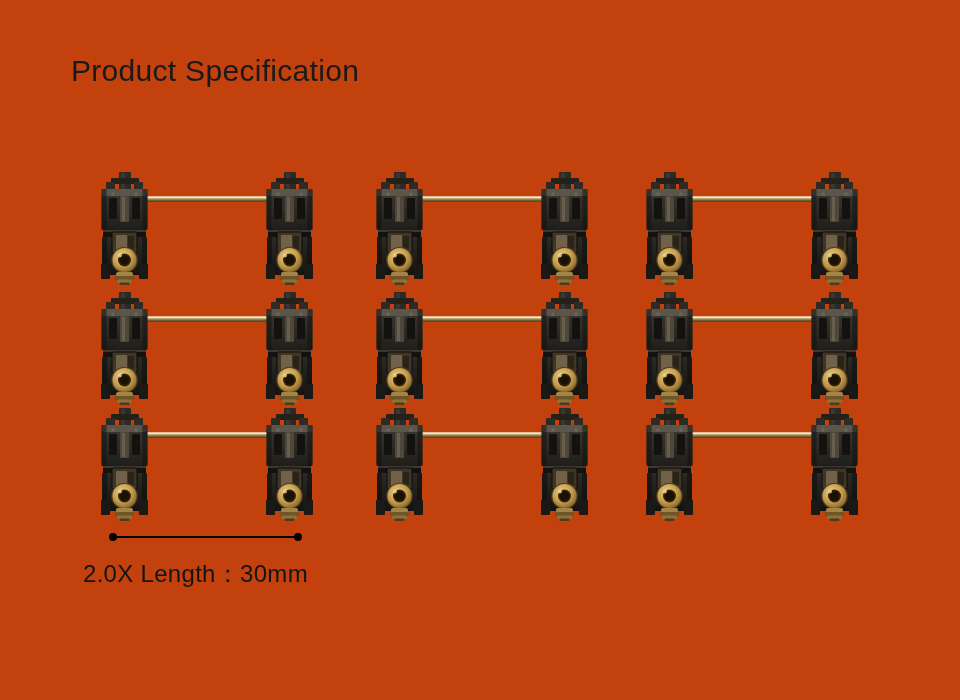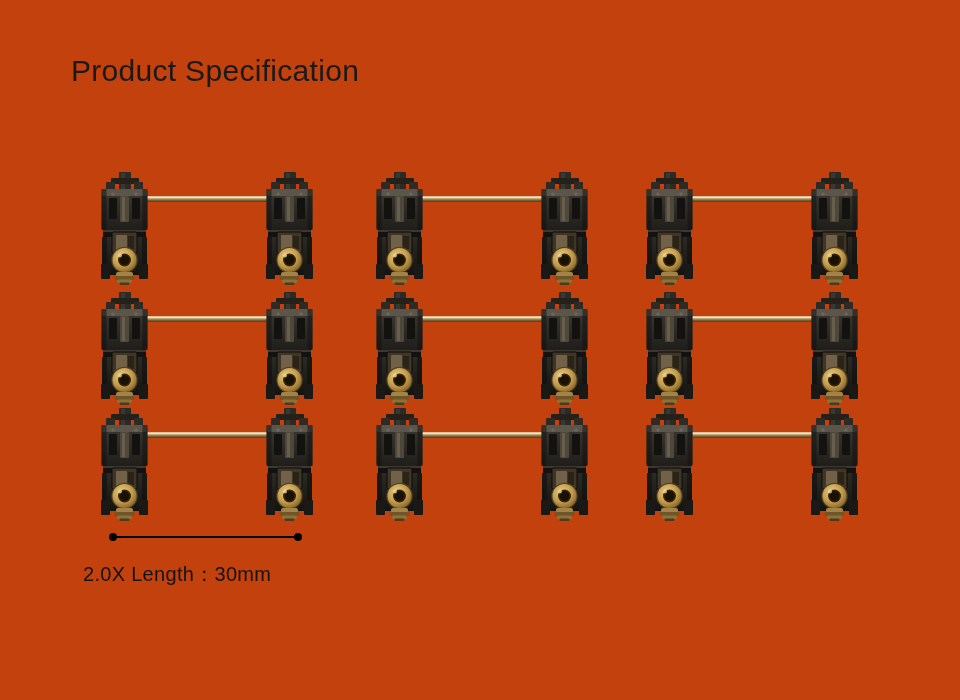--- a/index.html
+++ b/index.html
@@ -14,21 +14,21 @@
   .stab-grid{position:absolute;left:101px;top:170px;width:758px;height:352px;}
   .stab-cell{position:absolute;width:212px;height:115px;}
   .stab-cell svg{display:block;width:212px;height:115px;}
   .dim-line{position:absolute;left:109px;top:532px;width:193px;height:10px;}
   .dim-line .line{position:absolute;left:4px;right:4px;top:3.6px;height:2.6px;background:#000;border-radius:2px;}
   .dim-line .dot{position:absolute;top:.8px;width:8px;height:8px;border-radius:50%;background:#000;}
   .dim-line .dot-left{left:0;}
   .dim-line .dot-right{right:0;}
   .dim-label{
     position:absolute;left:83px;top:561px;margin:0;
-    font-size:20px;line-height:26px;font-weight:400;letter-spacing:.3px;color:#141414;
+    font-size:24px;line-height:26px;font-weight:400;letter-spacing:.3px;color:#141414;
   }
   .svg-defs{position:absolute;width:0;height:0;overflow:hidden;}
 </style>
 </head>
 <body>
 
 <div class="page">
 
   <svg class="svg-defs" aria-hidden="true">
     <defs>

